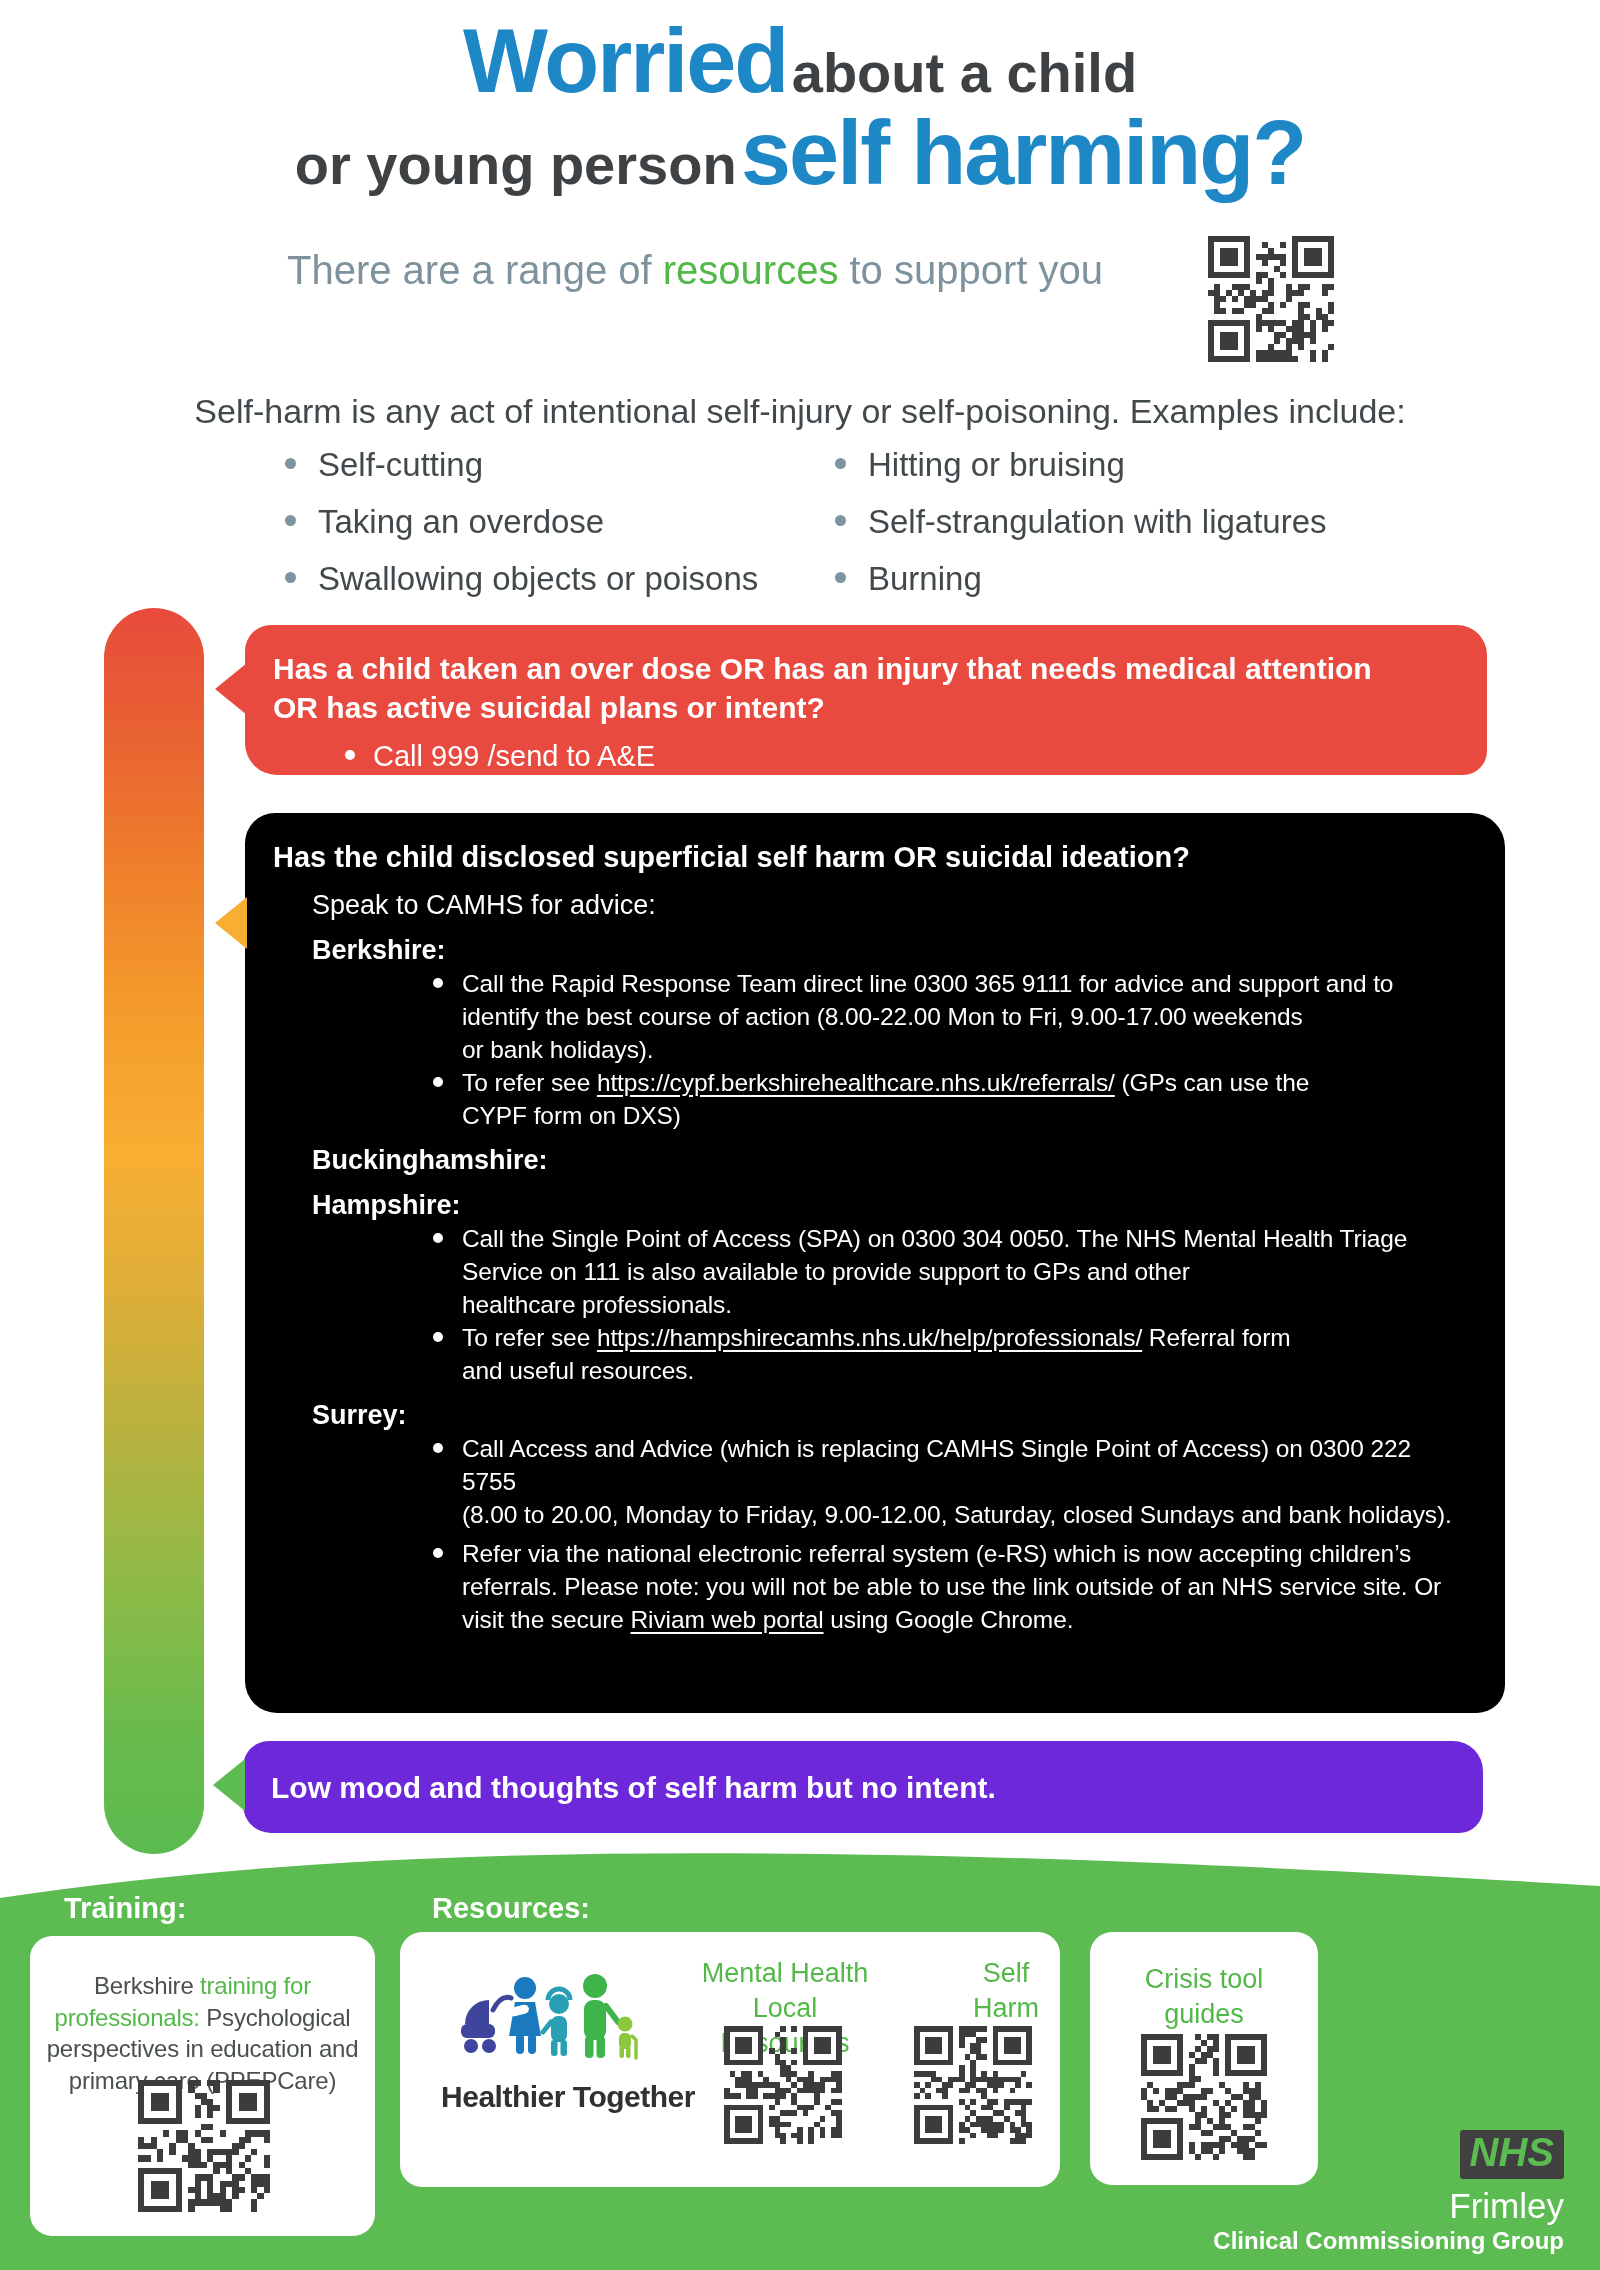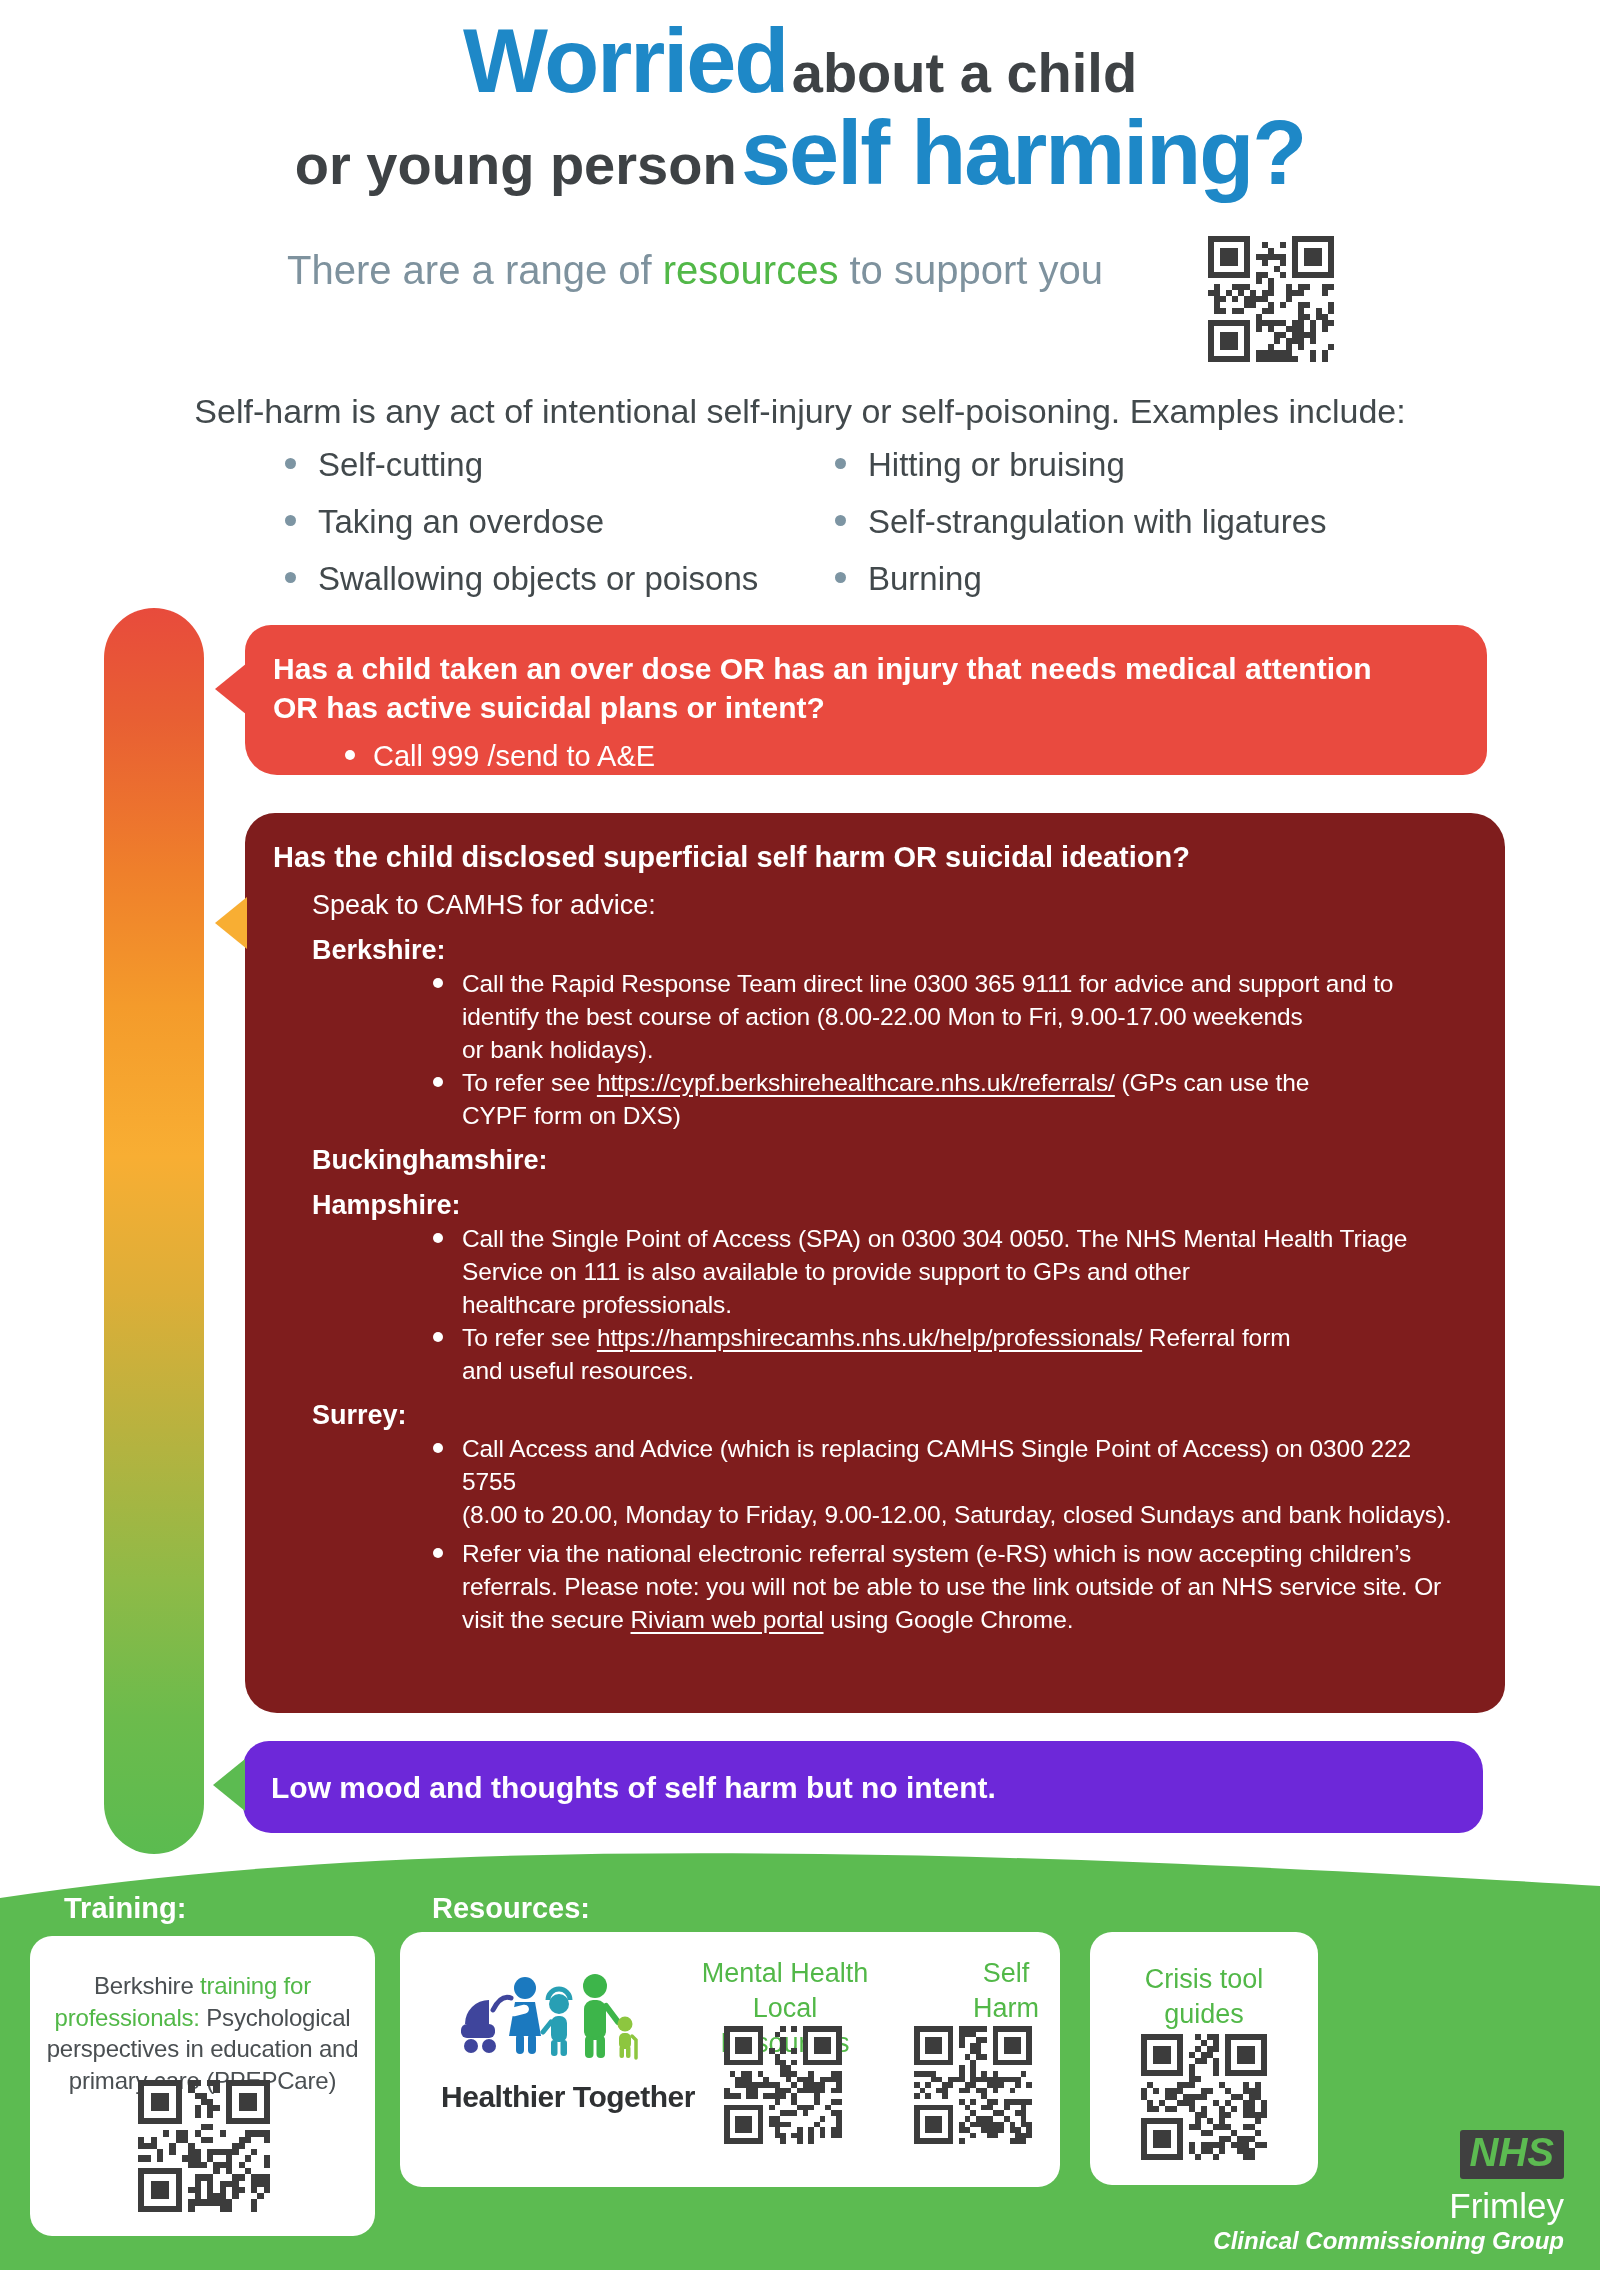--- a/index.html
+++ b/index.html
@@ -48,21 +48,21 @@
   .box-heading{font-weight:bold;font-size:30px;line-height:1.3;}
 
   .red-box{left:245px;top:625px;width:1242px;height:150px;background:#e94a3f;
            border-radius:26px 30px 24px 32px;}
   .red-box::before{top:38px;border-width:26px 32px 26px 0;border-right-color:#e94a3f;}
   .red-box .box-heading{padding:24px 40px 0 28px;}
   .red-bullet{position:relative;margin:13px 0 0 100px;font-size:29px;padding-left:28px;}
   .red-bullet::before{content:"";position:absolute;left:0;top:10px;width:10px;height:10px;
            border-radius:50%;background:#fff;}
 
-  .amber-box{left:245px;top:813px;width:1260px;height:900px;background:#7f1d1d;
+  .amber-box{left:245px;top:813px;width:1260px;height:900px;background:#000000;
              border-radius:30px 34px 28px 32px;}
   .amber-box::before{top:84px;border-width:26px 32px 26px 0;border-right-color:#f8ae33;}
   .amber-box .box-heading{padding:26px 40px 0 28px;font-size:29px;}
   .amber-intro{margin:12px 0 0 67px;font-size:27px;line-height:33px;}
   .county{margin:12px 0 0 67px;font-weight:bold;font-size:27px;line-height:33px;}
   .amber-box ul{list-style:none;margin:0;padding:0 34px 0 217px;
                 font-size:24.5px;line-height:33px;letter-spacing:-0.1px;}
   .amber-box li{position:relative;margin:0;}
   .amber-box li.gap{margin-top:6px;}
   .amber-box li::before{content:"";position:absolute;left:-29px;top:11px;width:10px;
@@ -101,21 +101,21 @@
 
   .crisis-card{left:1090px;top:1932px;width:228px;height:253px;}
   .crisis-label{left:1090px;top:1962px;width:228px;}
   .crisis-qr{left:1141px;top:2034px;width:126px;height:126px;}
 
   .nhs{position:absolute;right:36px;top:2130px;text-align:right;color:#fff;}
   .nhs-box{display:inline-block;background:#404040;border-radius:3px;padding:0 10px 4px;}
   .nhs-letters{color:#5cbb51;font-size:40px;font-weight:bold;font-style:italic;
                letter-spacing:0;}
   .nhs-frimley{font-size:35px;font-weight:normal;margin-top:8px;line-height:1.1;}
-  .nhs-ccg{font-size:24px;font-weight:bold;margin-top:2px;line-height:1.1;font-style:italic;}
+  .nhs-ccg{font-size:24px;font-weight:bold;margin-top:2px;line-height:1.1;}
 </style>
 </head>
 <body>
 
 <div class="page">
 
   <div class="title">
     <div class="title-line"><span class="big">Worried</span> <span class="med">about a child</span></div>
     <div class="title-line"><span class="med">or young person</span> <span class="big">self harming?</span></div>
   </div>

